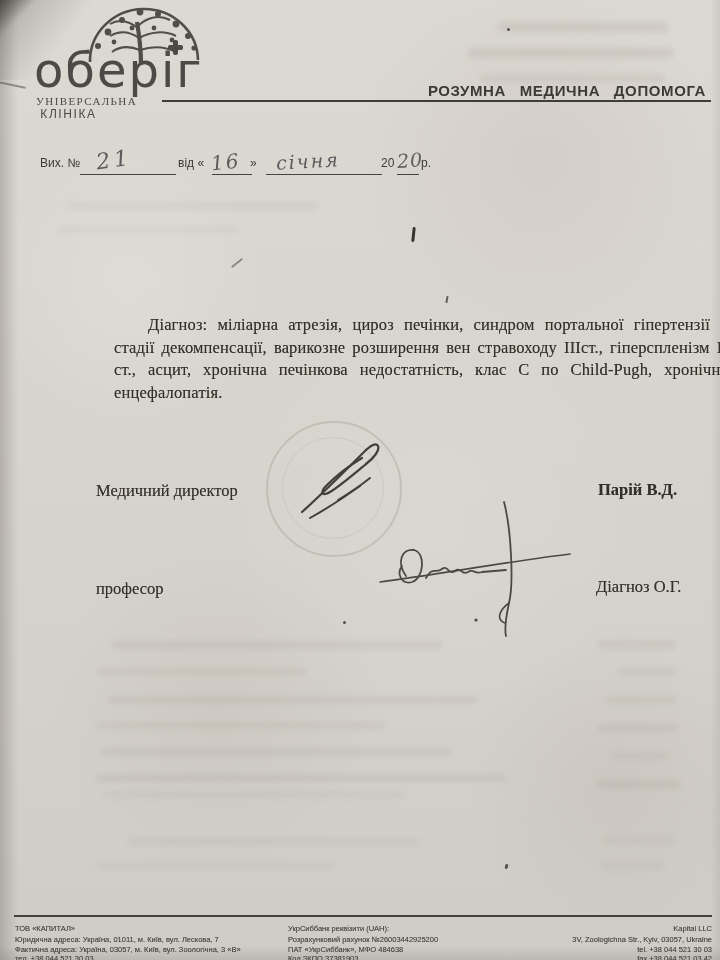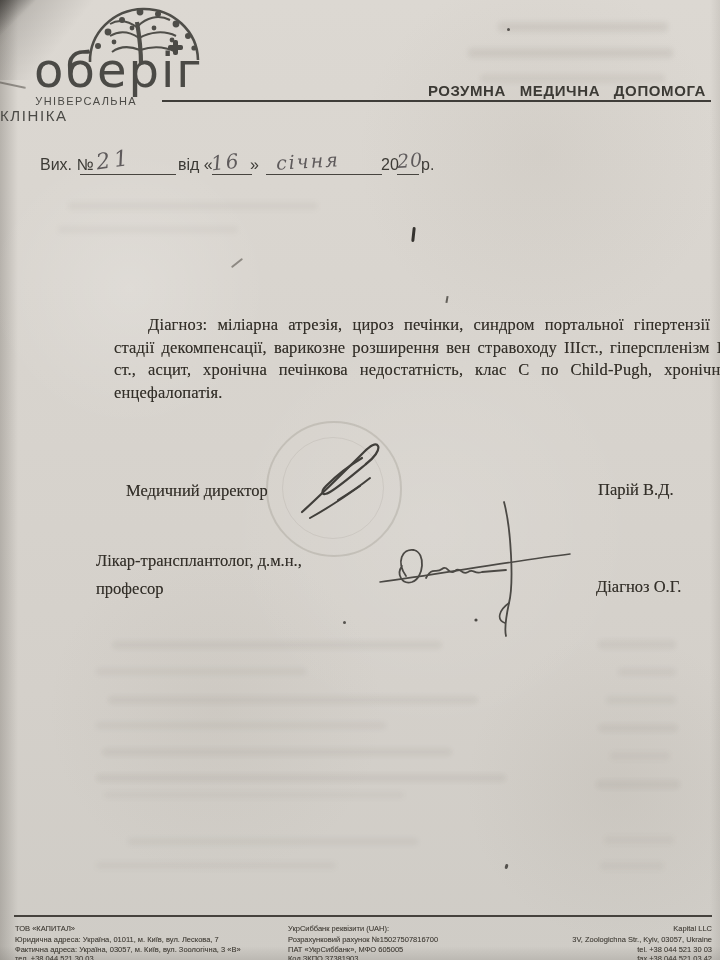--- a/index.html
+++ b/index.html
@@ -29,35 +29,35 @@
   }
   .scratch{left:-2px;top:84px;width:28px;height:2px;background:rgba(70,66,60,.5);
     transform:rotate(12deg);border-radius:2px;filter:blur(.4px);}
   
   .tree{left:84px;top:2px;width:120px;height:64px;}
   .tree path,.tree circle{stroke:#4f4e49;fill:none;}
   .tree circle{fill:#4f4e49;stroke:none;}
   .logo-word{left:34px;top:46px;width:200px;font-family:"DejaVu Sans",sans-serif;
     font-size:48px;line-height:48px;font-weight:400;letter-spacing:2px;color:#4b4a46;}
   .logo-sub1{left:0px;top:95px;width:137px;text-align:right;font-size:11px;
-    letter-spacing:1.4px;color:#4b4a46;}
-  .logo-sub2{left:0px;top:107px;width:137px;text-align:left;font-size:15px;
+    letter-spacing:1.4px;color:#4b4a46;font-family:Liberation Serif, serif;}
+  .logo-sub2{left:0px;top:107px;width:137px;text-align:center;font-size:12px;
     letter-spacing:1.6px;color:#4b4a46;}
   .logo-cross{left:168px;top:40px;width:15px;height:15px;}
   .logo-cross:before{content:"";position:absolute;left:5px;top:0;width:5px;height:15px;
     background:#4b4a46;border-radius:2px;}
   .logo-cross:after{content:"";position:absolute;left:0;top:5px;width:15px;height:5px;
     background:#4b4a46;border-radius:2px;}
   .slogan{left:300px;top:82px;width:406px;text-align:right;font-weight:bold;
     font-size:15px;letter-spacing:.6px;word-spacing:9px;color:#3c3a35;}
   .header-rule{left:162px;top:100px;width:549px;height:2px;background:#3f3d39;}
   .license{left:300px;top:106px;width:406px;text-align:right;font-size:9.5px;
     color:#45433d;letter-spacing:.1px;}
   
-  .refline{font-size:16px;color:#3d3b36;}
+  .refline{font-size:12px;color:#3d3b36;}
   .ref-prefix{left:40px;top:156px;}
   .ref-ul1{left:80px;top:174px;width:96px;height:0;border-bottom:1.6px solid #47443f;}
   .ref-ul2{left:212px;top:174px;width:40px;height:0;border-bottom:1.6px solid #47443f;}
   .ref-ul3{left:266px;top:174px;width:116px;height:0;border-bottom:1.6px solid #47443f;}
   .ref-ul4{left:397px;top:174px;width:22px;height:0;border-bottom:1.6px solid #47443f;}
   .ref-from{left:178px;top:156px;}
   .ref-qc{left:250px;top:156px;}
   .ref-year{left:381px;top:156px;}
   .ref-r{left:421px;top:156px;}
   .hand{font-family:"DejaVu Serif",serif;font-style:italic;color:#4e4a4c;opacity:.88;}
@@ -73,22 +73,22 @@
   .para2{top:314px;margin-left:24px;}
   .tick1{left:412px;top:227px;width:3px;height:15px;background:#35332f;border-radius:2px;
     transform:rotate(6deg);}
   .tick2{left:446px;top:296px;width:2px;height:7px;background:rgba(60,58,52,.75);
     transform:rotate(10deg);}
   .diag{left:230px;top:262px;width:14px;height:2px;background:rgba(90,85,78,.6);
     transform:rotate(-38deg);border-radius:2px;}
   
   .sig-label{font-family:"Liberation Serif",serif;font-size:16.5px;color:#332f29;
     text-shadow:0 0 .5px rgba(60,56,48,.5);}
-  .sig1-title{left:96px;top:481px;margin-left:30px;}
-  .sig1-name{left:598px;top:480px;}
+  .sig1-title{left:96px;top:481px;}
+  .sig1-name{left:598px;top:480px;font-weight:bold;}
   .sig2-title{left:96px;top:551px;}
   .sig2-title2{left:96px;top:579px;}
   .sig2-name{left:596px;top:577px;}
   .stamp{left:266px;top:421px;width:132px;height:132px;border-radius:50%;
     border:2px solid rgba(125,118,106,.22);filter:blur(.6px);}
   .stamp-inner{left:282px;top:437px;width:100px;height:100px;border-radius:50%;
     border:1.5px solid rgba(125,118,106,.13);filter:blur(.7px);}
   .sigsvg path{fill:none;stroke:#2d2b27;stroke-linecap:round;stroke-linejoin:round;}
   .sig1-svg{left:290px;top:430px;width:115px;height:95px;opacity:.88;}
   .sig2-svg{left:378px;top:498px;width:200px;height:145px;opacity:.82;}
@@ -196,43 +196,42 @@
   <div class="abs stamp-inner"></div>
   <div class="abs sig-label sig1-title">Медичний директор</div>
   <svg class="abs sigsvg sig1-svg" viewBox="0 0 115 95">
     <path d="M12,82 C30,66 58,38 74,22 C80,16 86,12 88,16 C90,20 84,28 76,34" stroke-width="2.2"></path>
     <path d="M76,34 C64,44 50,56 40,62 C32,67 30,62 36,56 C46,46 62,34 72,28" stroke-width="2.2"></path>
     <path d="M20,88 C38,78 56,66 70,56" stroke-width="2"></path>
     <path d="M48,70 C58,64 70,56 80,48" stroke-width="2"></path>
   </svg>
   <div class="abs sig-label sig1-name">Парій В.Д.</div>
 
-  <div class="abs sig-label sig2-title">Лікар-трансплантолог, д.м.н.,</div>
   <div class="abs sig-label sig2-title2">професор</div>
   <svg class="abs sigsvg sig2-svg" viewBox="0 0 200 145">
     <path d="M28,78 C18,64 24,50 36,52 C48,55 46,80 34,84 C24,87 18,76 24,68" stroke-width="1.8"></path>
     <path d="M48,80 C54,68 58,76 64,71 C70,66 70,78 77,73 C83,68 83,78 90,74 C96,70 96,77 104,74 L128,72" stroke-width="1.8"></path>
     <path d="M2,84 C50,78 140,62 192,56" stroke-width="1.6"></path>
     <path d="M126,4 C133,30 136,85 131,105 C128,119 126,130 128,138" stroke-width="1.8"></path>
     <path d="M131,105 C121,112 118,122 127,125" stroke-width="1.6"></path>
     <circle cx="98" cy="122" r="1.6" fill="#2d2b27" stroke="none"></circle>
   </svg>
   <div class="abs sig-label sig2-name">Діагноз О.Г.</div>
 
   <div class="abs footer-rule"></div>
   <div class="abs fcol fcol-left">
     <div class="fhead">ТОВ «КАПИТАЛ»</div>
     <div>Юридична адреса: Україна, 01011, м. Київ, вул. Лескова, 7</div>
     <div>Фактична адреса: Україна, 03057, м. Київ, вул. Зоологічна, 3 «В»</div>
     <div>тел. +38 044 521 30 03</div>
   </div>
   <div class="abs fcol fcol-mid">
     <div class="fhead">УкрСиббанк реквізити (UAH):</div>
-    <div>Розрахунковий рахунок №15027507816700</div>
-    <div>ПАТ «УкрСиббанк», МФО 605005</div>
+    <div>Розрахунковий рахунок №26003442925200</div>
+    <div>ПАТ «УкрСиббанк», МФО 484638</div>
     <div>Код ЗКПО 37381903</div>
   </div>
   <div class="abs fcol fcol-right">
     <div class="fhead">Kapital LLC</div>
     <div>3V, Zoologichna Str., Kyiv, 03057, Ukraine</div>
     <div>tel. +38 044 521 30 03</div>
     <div>fax +38 044 521 03 42</div>
   </div>
 
 </div>

